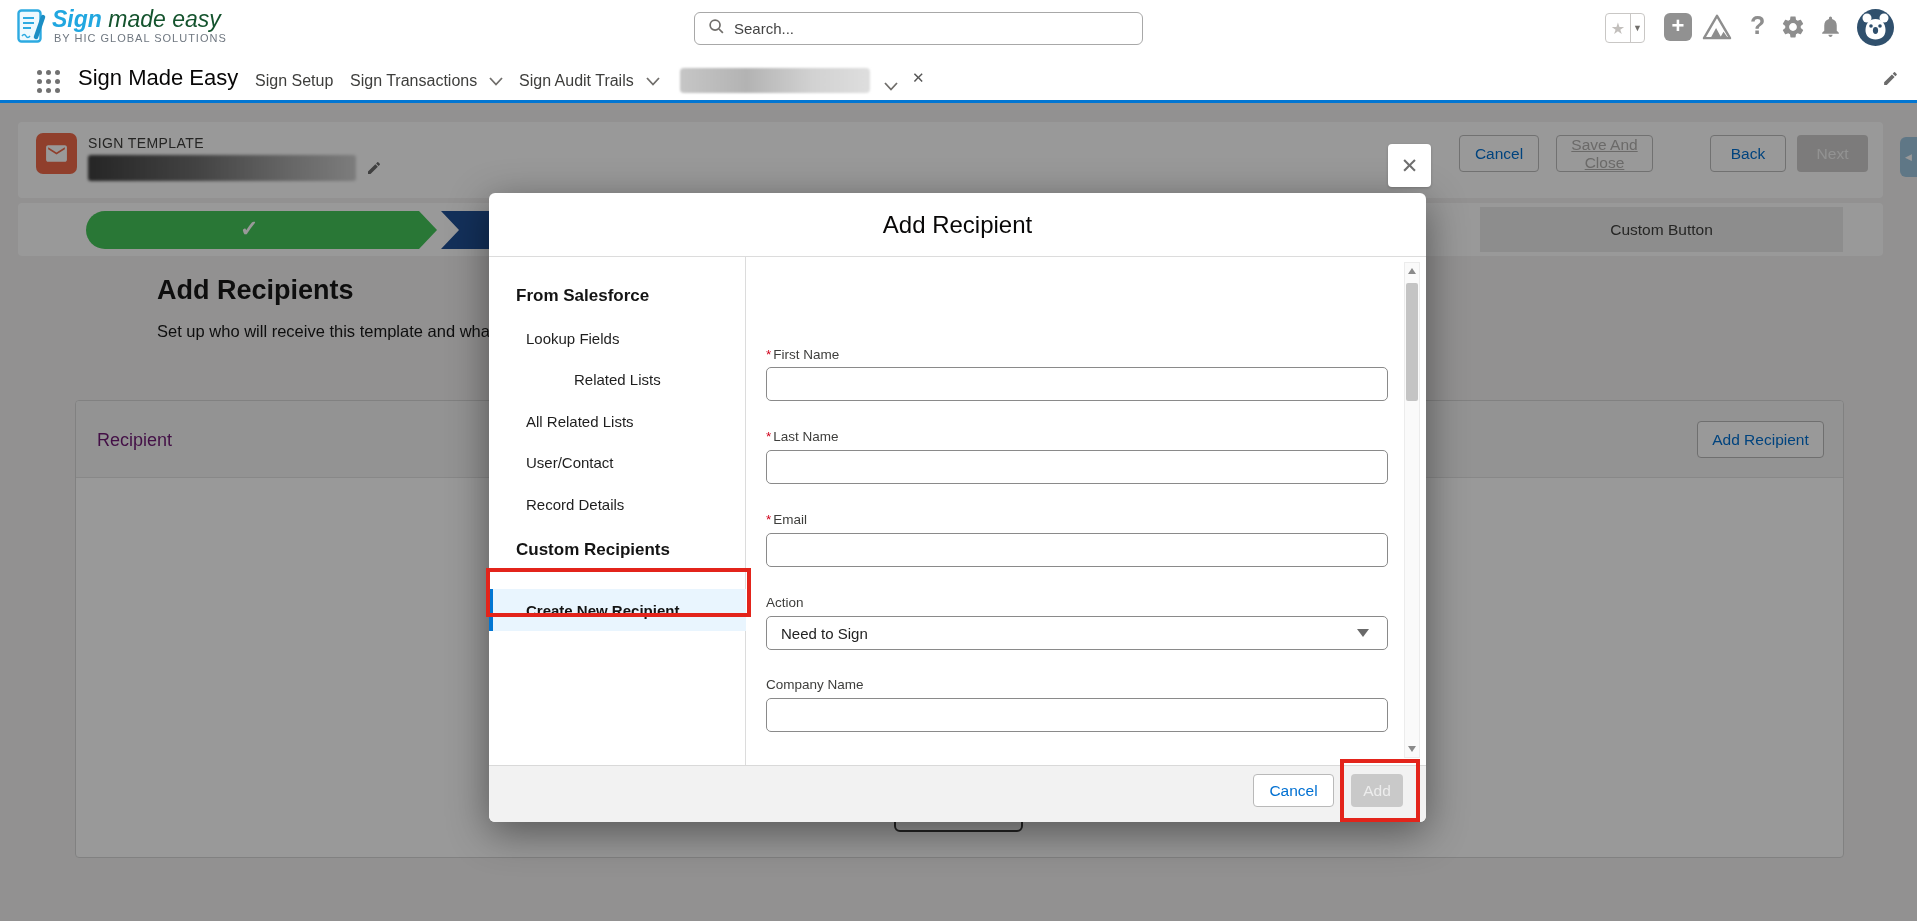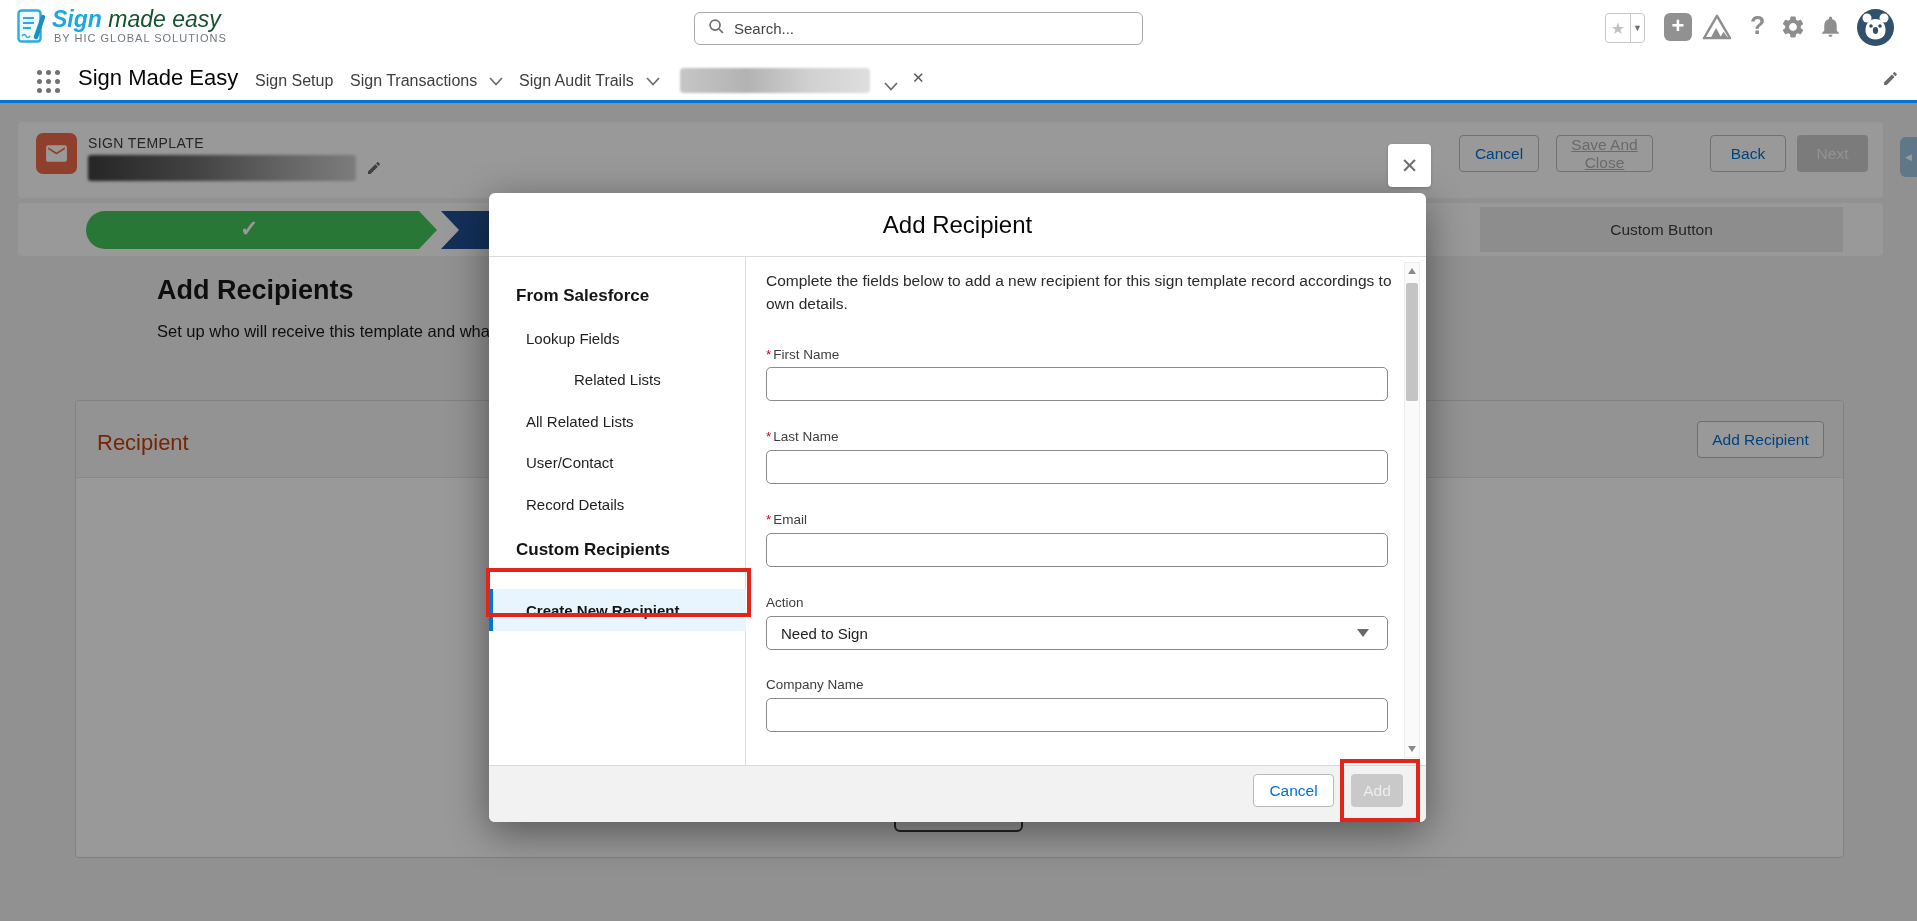--- a/index.html
+++ b/index.html
@@ -63,21 +63,21 @@
   #path-complete-tip { position:absolute; left:401px; top:8px; width:0; height:0; border-left:18px solid #45c65a; border-top:19px solid transparent; border-bottom:19px solid transparent; }
   #path-check { position:absolute; left:222px; top:13px; color:#fff; font-size:22px; font-weight:700; }
   #path-current { position:absolute; left:423px; top:8px; width:660px; height:38px; background:#215096; clip-path:polygon(0 0,100% 0,100% 100%,0 100%,18px 50%); }
   #custom-button { position:absolute; left:1462px; top:4px; width:363px; height:45px; background:#ececec; display:flex; align-items:center; justify-content:center; font-size:15.5px; color:#3e3e3c; }
 
   #page-title { position:absolute; left:157px; top:172px; font-size:27px; font-weight:700; color:#181818; }
   #page-subtitle { position:absolute; left:157px; top:219px; font-size:16.5px; color:#181818; white-space:nowrap; }
 
   #recipient-card { position:absolute; left:75px; top:297px; width:1769px; height:458px; background:#fff; border:1px solid #d8d8d8; border-radius:4px; }
   #recipient-header { position:absolute; left:0; top:0; width:100%; height:77px; background:#f5f5f5; border-bottom:1px solid #e3e3e3; border-radius:4px 4px 0 0; }
-  #recipient-title { position:absolute; left:21px; top:29px; font-size:22px; color:#c2410c; }
+  #recipient-title { position:absolute; left:21px; top:29px; font-size:18px; color:#701a75; }
   #btn-add-recipient { left:1621px; top:20px; width:127px; height:37px; color:#0070d2; border-color:#b9b9b9; }
   #hidden-center-btn { position:absolute; left:818px; top:394px; width:129px; height:37px; border:2px solid #3b3b3b; border-radius:6px; background:transparent; }
 
   #side-dock-tab { position:absolute; left:1900px; top:34px; width:17px; height:40px; background:#9ec6e0; border-radius:6px 0 0 6px; color:#fff; font-size:9px; display:flex; align-items:center; justify-content:center; }
 
   
   #backdrop { position:absolute; left:0; top:103px; width:1917px; height:818px; background:rgba(0,0,0,.40); z-index:40; }
 
   
   #modal { position:absolute; left:489px; top:193px; width:937px; height:629px; background:#fff; border-radius:6px; box-shadow:0 10px 40px rgba(0,0,0,.45); z-index:60; }
@@ -282,21 +282,20 @@
     <span id="si-1" class="side-item">Related Lists</span>
     <span id="si-2" class="side-item">All Related Lists</span>
     <span id="si-3" class="side-item">User/Contact</span>
     <span id="si-4" class="side-item">Record Details</span>
     <span id="side-g2" class="side-group">Custom Recipients</span>
     <div id="side-selected">
       <span>Create New Recipient</span>
     </div>
   </div>
 
-  <p id="modal-desc">Complete the fields below to add a new recipient for this sign template record accordings to own details.</p>
 
   <label id="lbl-first" class="fld-label"><span class="req">*</span><span>First Name</span></label>
   <input id="inp-first" class="fld-input" style="">
 
   <label id="lbl-last" class="fld-label"><span class="req">*</span><span>Last Name</span></label>
   <input id="inp-last" class="fld-input" style="">
 
   <label id="lbl-email" class="fld-label"><span class="req">*</span><span>Email</span></label>
   <input id="inp-email" class="fld-input" style="">
 

